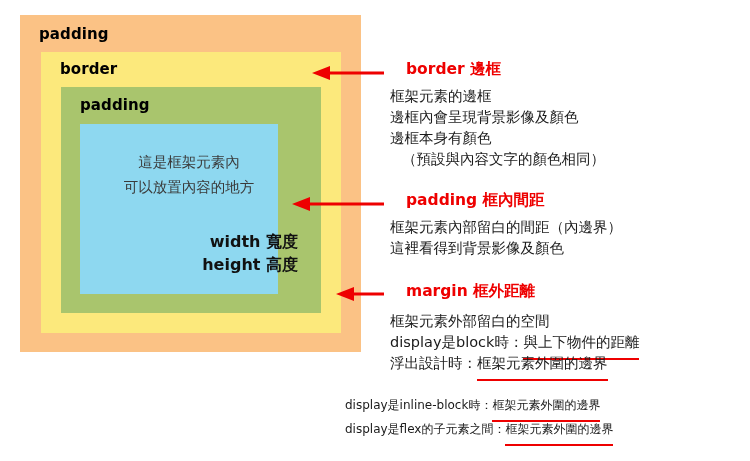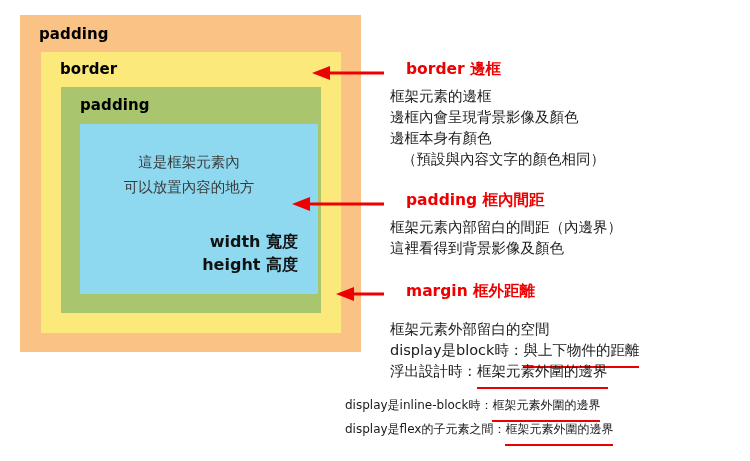--- a/index.html
+++ b/index.html
@@ -40,21 +40,21 @@
     width: 300px; height: 281px;
     background: #fce97c;
   }
   .padding-layer {
     left: 41px; top: 72px;
     width: 260px; height: 226px;
     background: #a9c56d;
   }
   .content-layer {
     left: 60px; top: 109px;
-    width: 238px; height: 170px;
+    width: 198px; height: 170px;
     background: #8ed8f0;
   }
 
   .layer-label {
     position: absolute;
     font-weight: bold;
     font-size: 15px;
     color: #000000;
     letter-spacing: 0.1px;
     white-space: nowrap;
@@ -198,21 +198,21 @@
 <div class="annot" id="annot-padding">
   <div class="annot-title">padding 框內間距</div>
   <div class="annot-body">
     <div>框架元素內部留白的間距（內邊界）</div>
     <div>這裡看得到背景影像及顏色</div>
   </div>
 </div>
 
 <div class="annot" id="annot-margin">
   <div class="annot-title">margin 框外距離</div>
-  <div class="annot-body" style="margin-top:17px;">
+  <div class="annot-body" style="margin-top:9px;">
     <div>框架元素外部留白的空間</div>
     <div>
       <span>display是block時：</span><span class="ul-red">與上下物件的距離</span>
     </div>
     <div>
       <span>浮出設計時：</span><span class="ul-red">框架元素外圍的邊界</span>
     </div>
   </div>
 </div>
 

